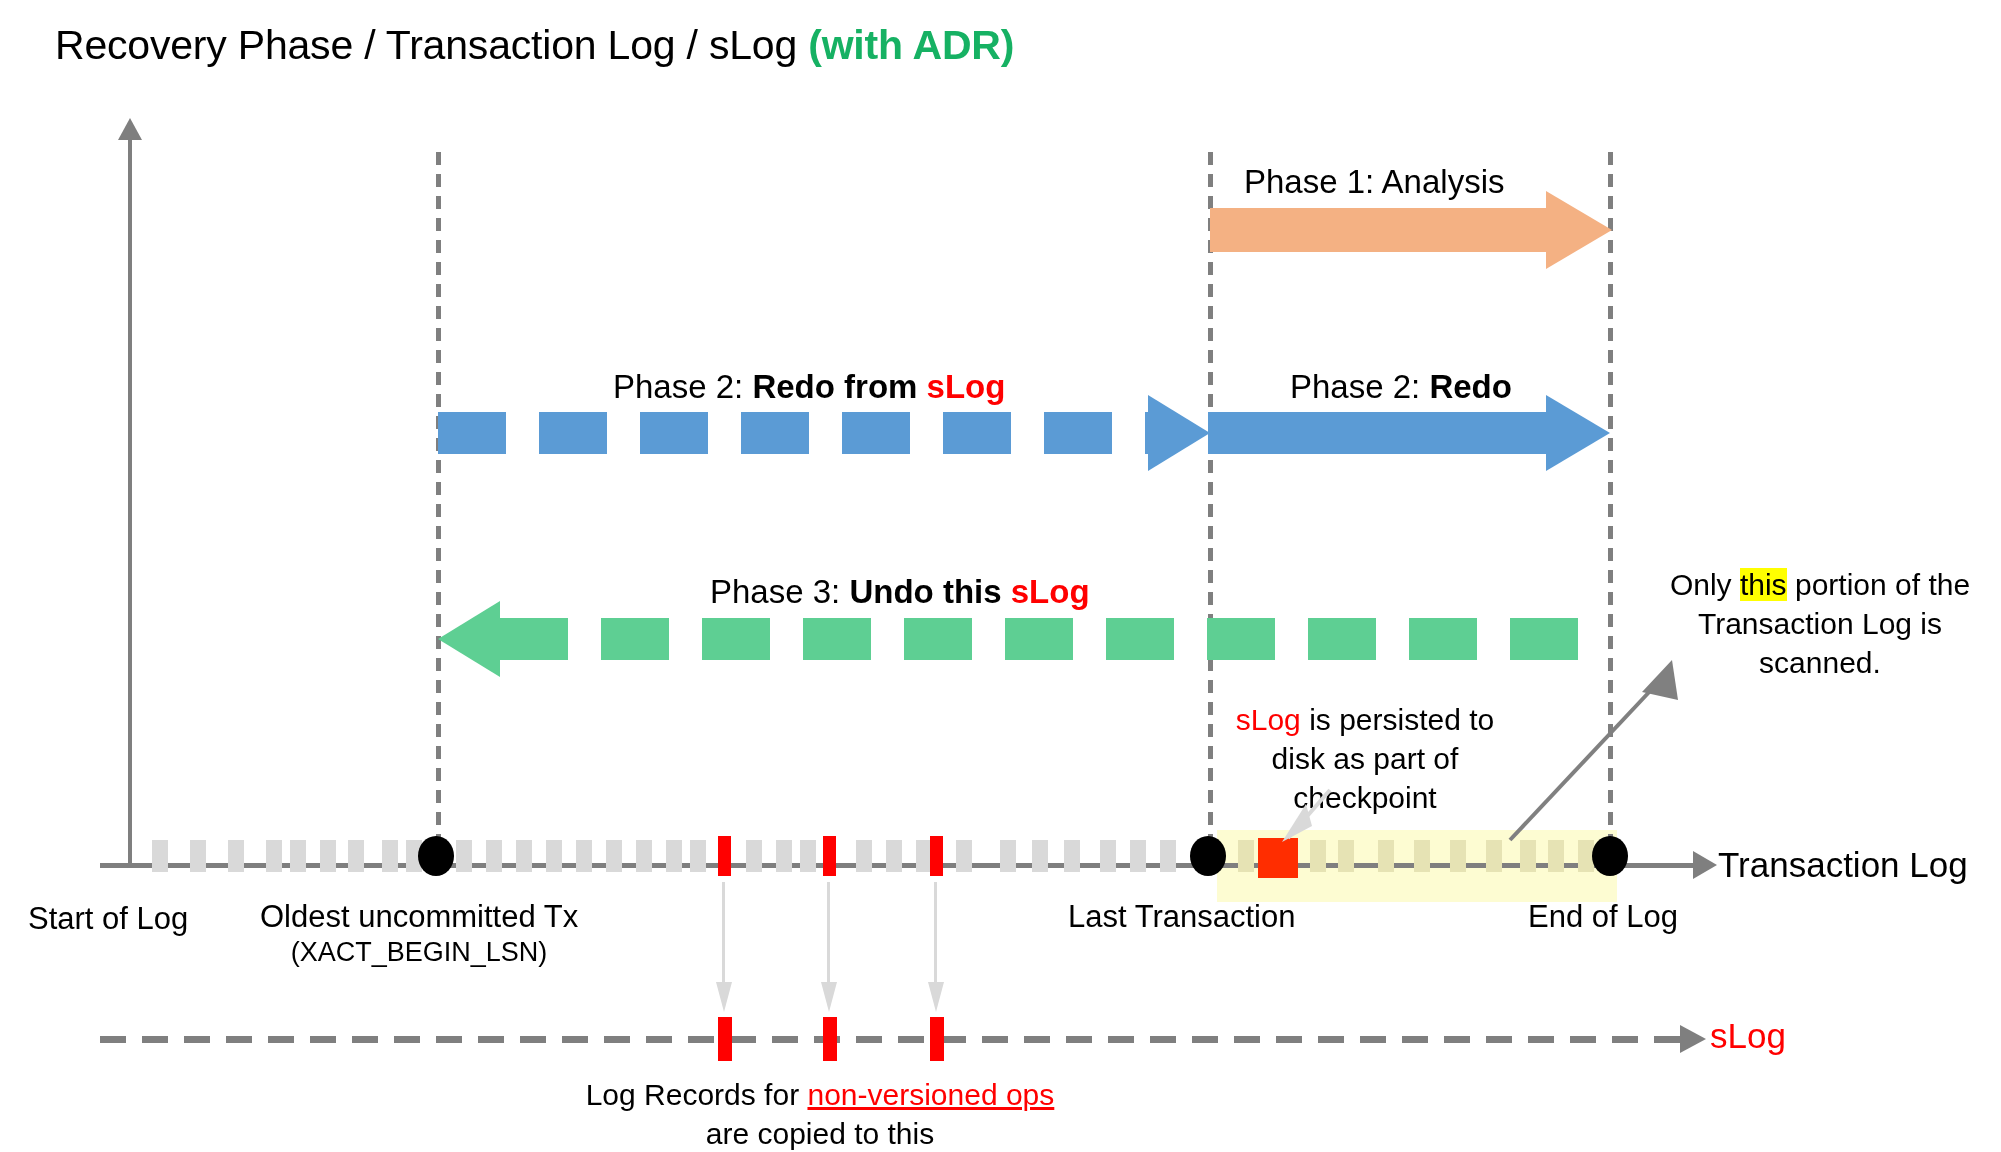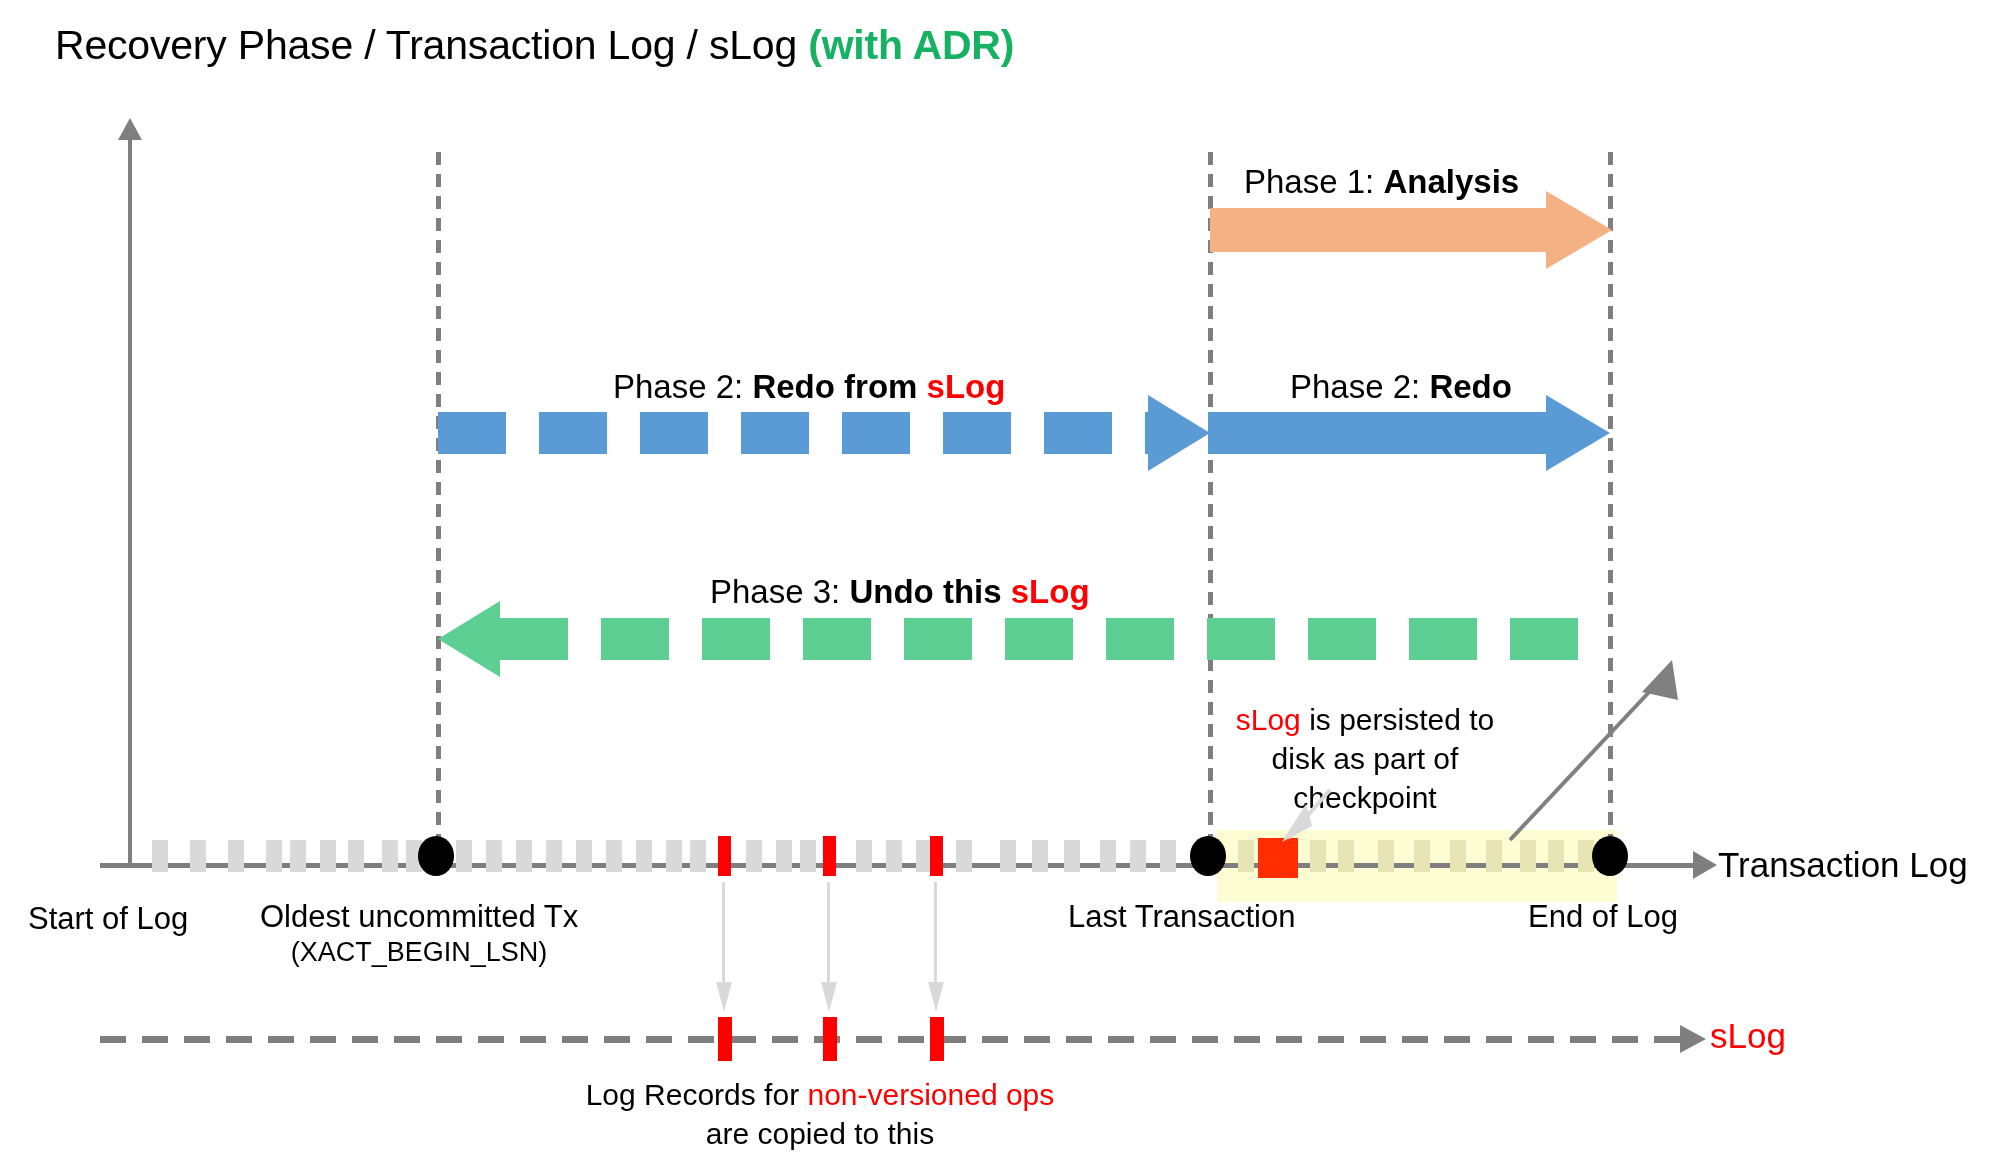--- a/index.html
+++ b/index.html
@@ -80,21 +80,21 @@
   #p1-head {
     left: 1546px; top: 191px;
     border-left: 66px solid #f4b183;
     border-top: 39px solid transparent;
     border-bottom: 39px solid transparent;
   }
   #p1-label {
     left: 1244px; top: 163px;
     font-size: 33px; white-space: nowrap; color: #000;
   }
-  #p1-label b { font-weight: bold; }
+  #p1-label b { font-weight: normal; }
 
   
   #p2a-bar {
     left: 438px; top: 412px;
     width: 710px; height: 42px;
   }
   #p2a-head {
     left: 1148px; top: 395px;
     border-left: 62px solid #5b9bd5;
     border-top: 38px solid transparent;
@@ -235,21 +235,21 @@
     color: #000;
     text-align: center;
   }
   #callout-ckpt { left: 1230px; top: 700px; width: 270px; }
   #callout-scan { left: 1640px; top: 565px; width: 360px; text-align: center; }
   #callout-scan .hl { background: #ffff00; }
   #callout-copy {
     left: 560px; top: 1075px; width: 520px;
     text-align: center;
   }
-  #callout-copy .red { color: #ff0000; }
+  #callout-copy .red { color: #ff0000; text-decoration: underline; }
 
   
   #leaders { position: absolute; left: 0; top: 0; width: 2001px; height: 1152px; pointer-events: none; }
 </style>
 </head>
 <body>
 
 <div id="canvas">
 
   <div class="abs" id="title">
@@ -286,20 +286,23 @@
   <div class="abs" id="p3-label">
     <span>Phase 3: </span><b>Undo this </b><b class="sl-red">sLog</b>
   </div>
   <div class="abs" id="p3-bar" style="background-image: linear-gradient(90deg, rgb(94, 207, 147) 67.3267%, rgba(255, 255, 255, 0) 0%); background-size: 101px 100%; background-repeat: repeat-x;"></div>
   <div class="abs" id="p3-head"></div>
 
   <div class="callout" id="callout-ckpt">
     <span class="sl-red" style="font-weight:normal">sLog</span><span> is persisted to disk as part of checkpoint</span>
   </div>
 
+  <div class="callout" id="callout-scan">
+    <span>Only </span><span class="hl">this</span><span> portion of the Transaction Log is scanned.</span>
+  </div>
 
   <div class="callout" id="callout-copy">
     <span>Log Records for </span><span class="red">non-versioned ops</span><span> are copied to this</span>
   </div>
 
   <div class="abs" id="xaxis-line"></div>
   <div class="abs" id="xaxis-head"></div>
 
   <div id="ticks">
       <div class="tick" style="left: 152px;"></div>

